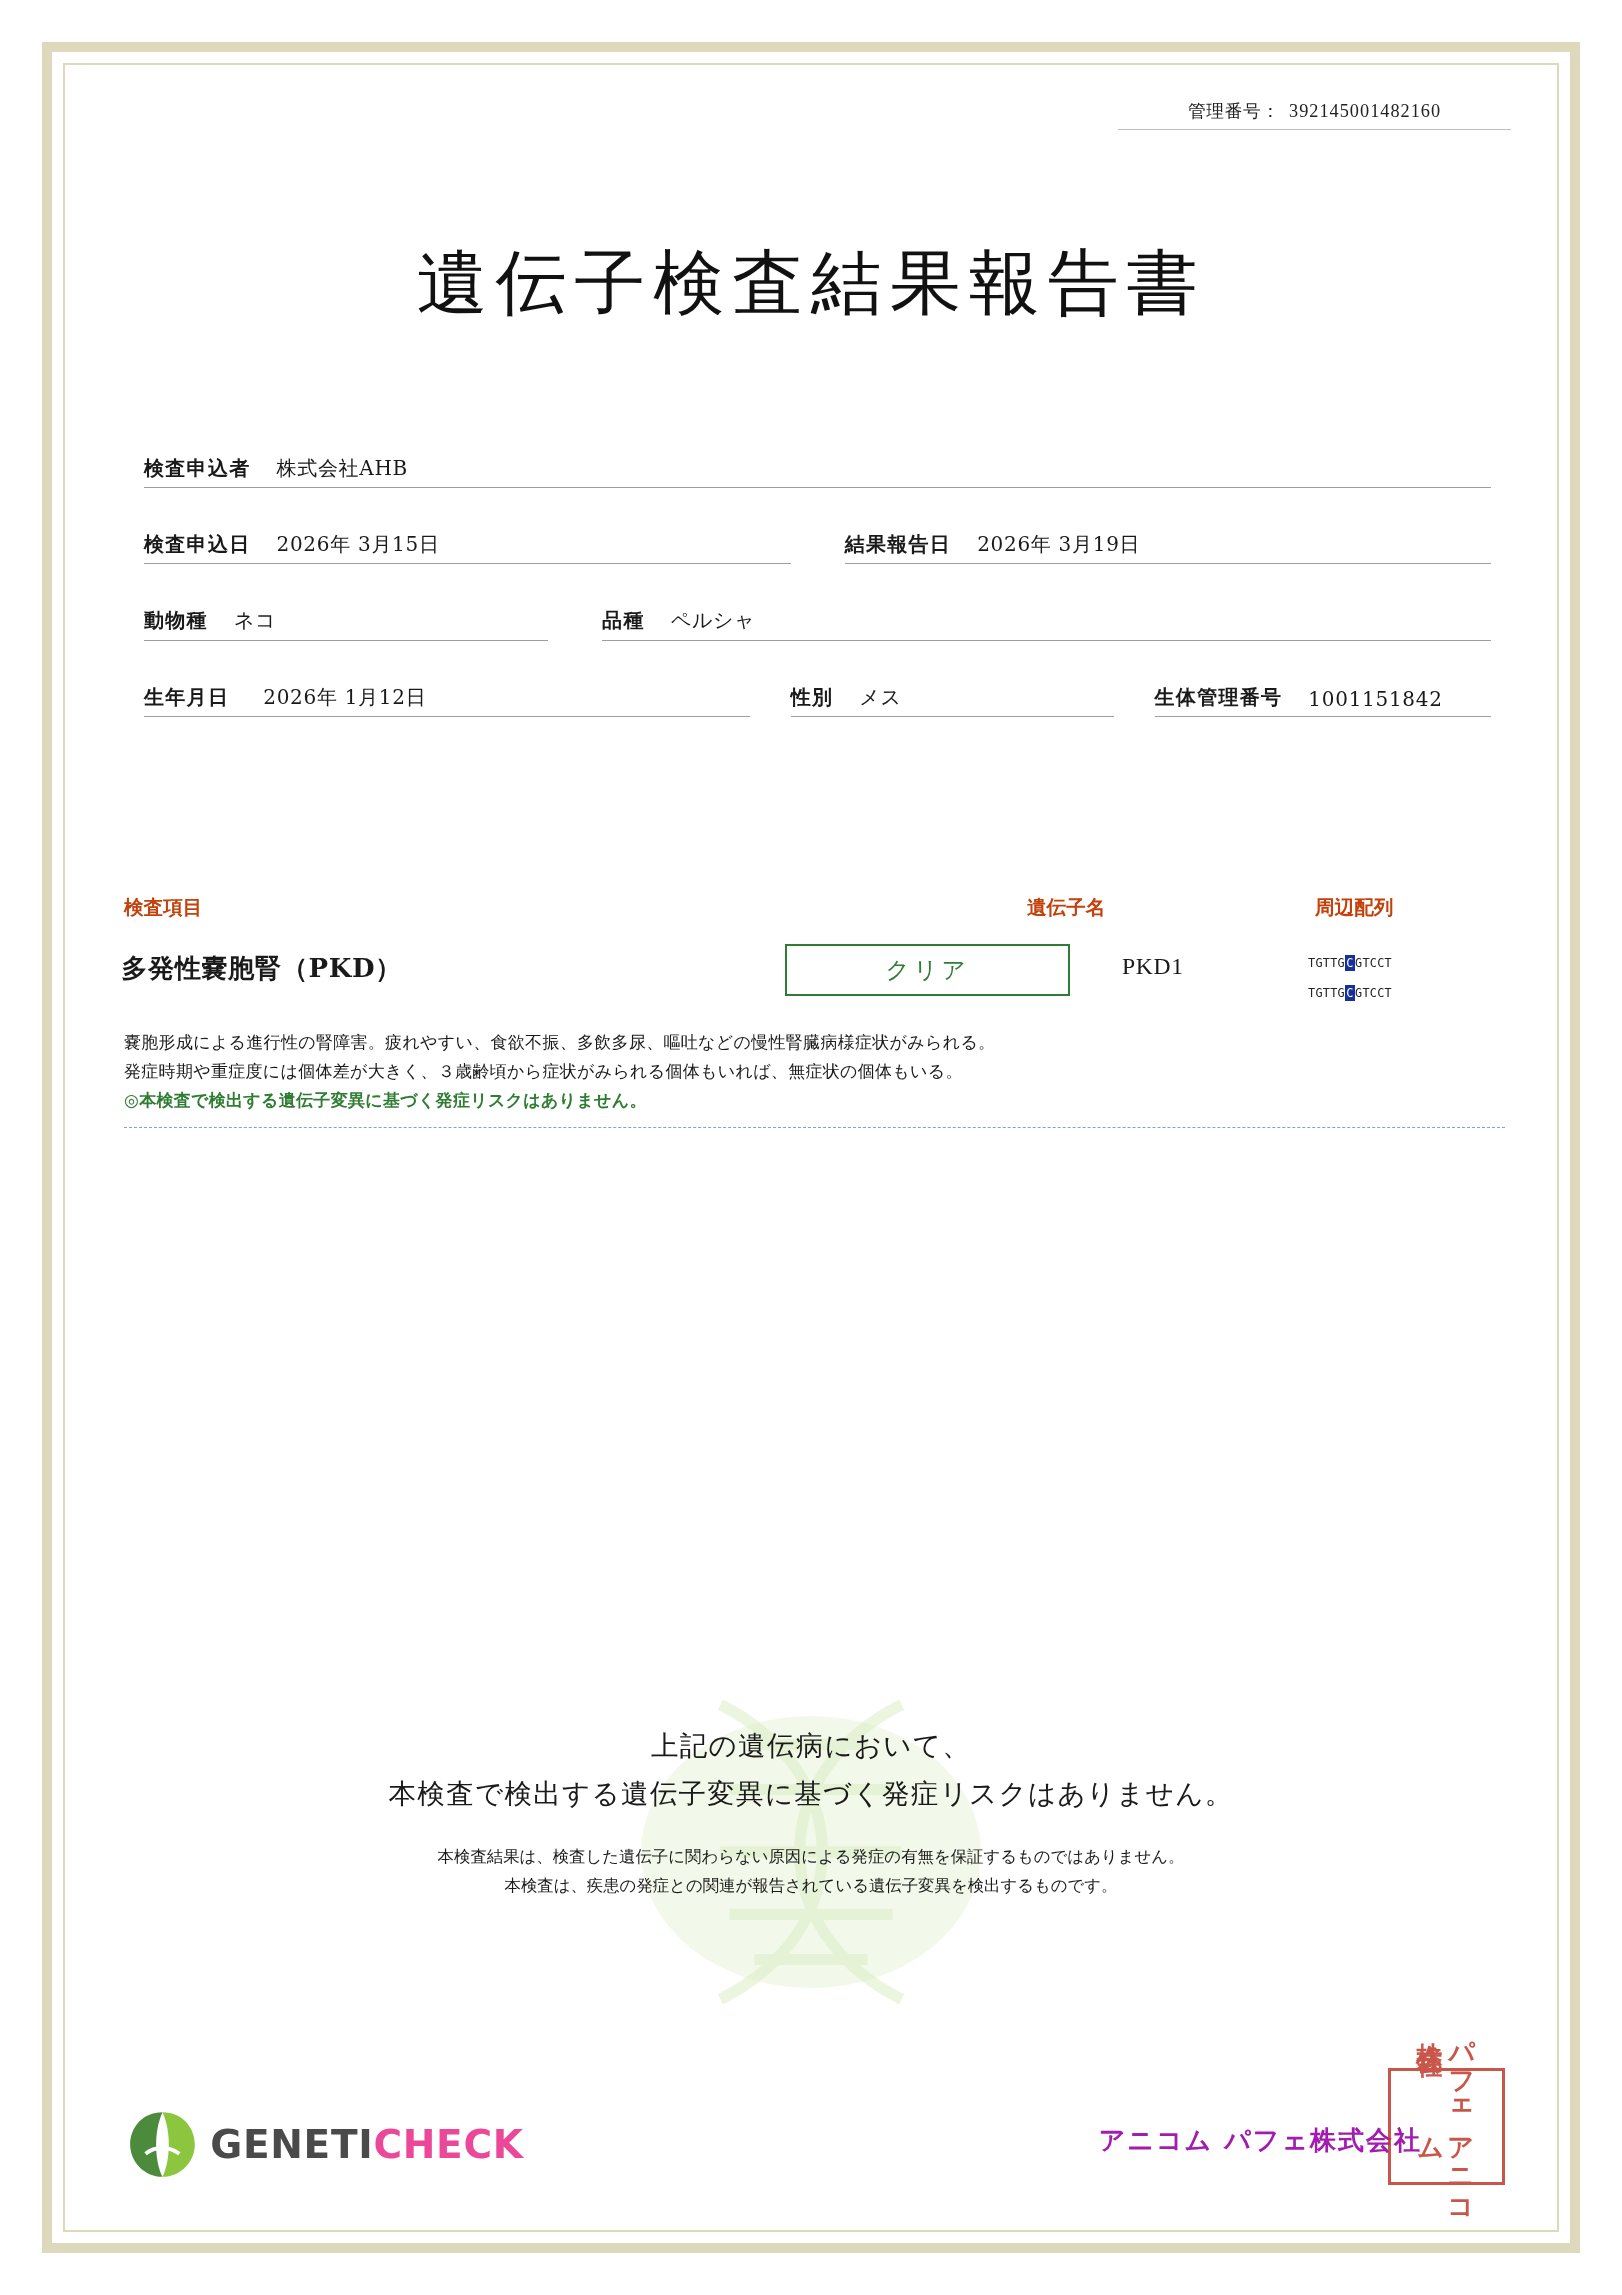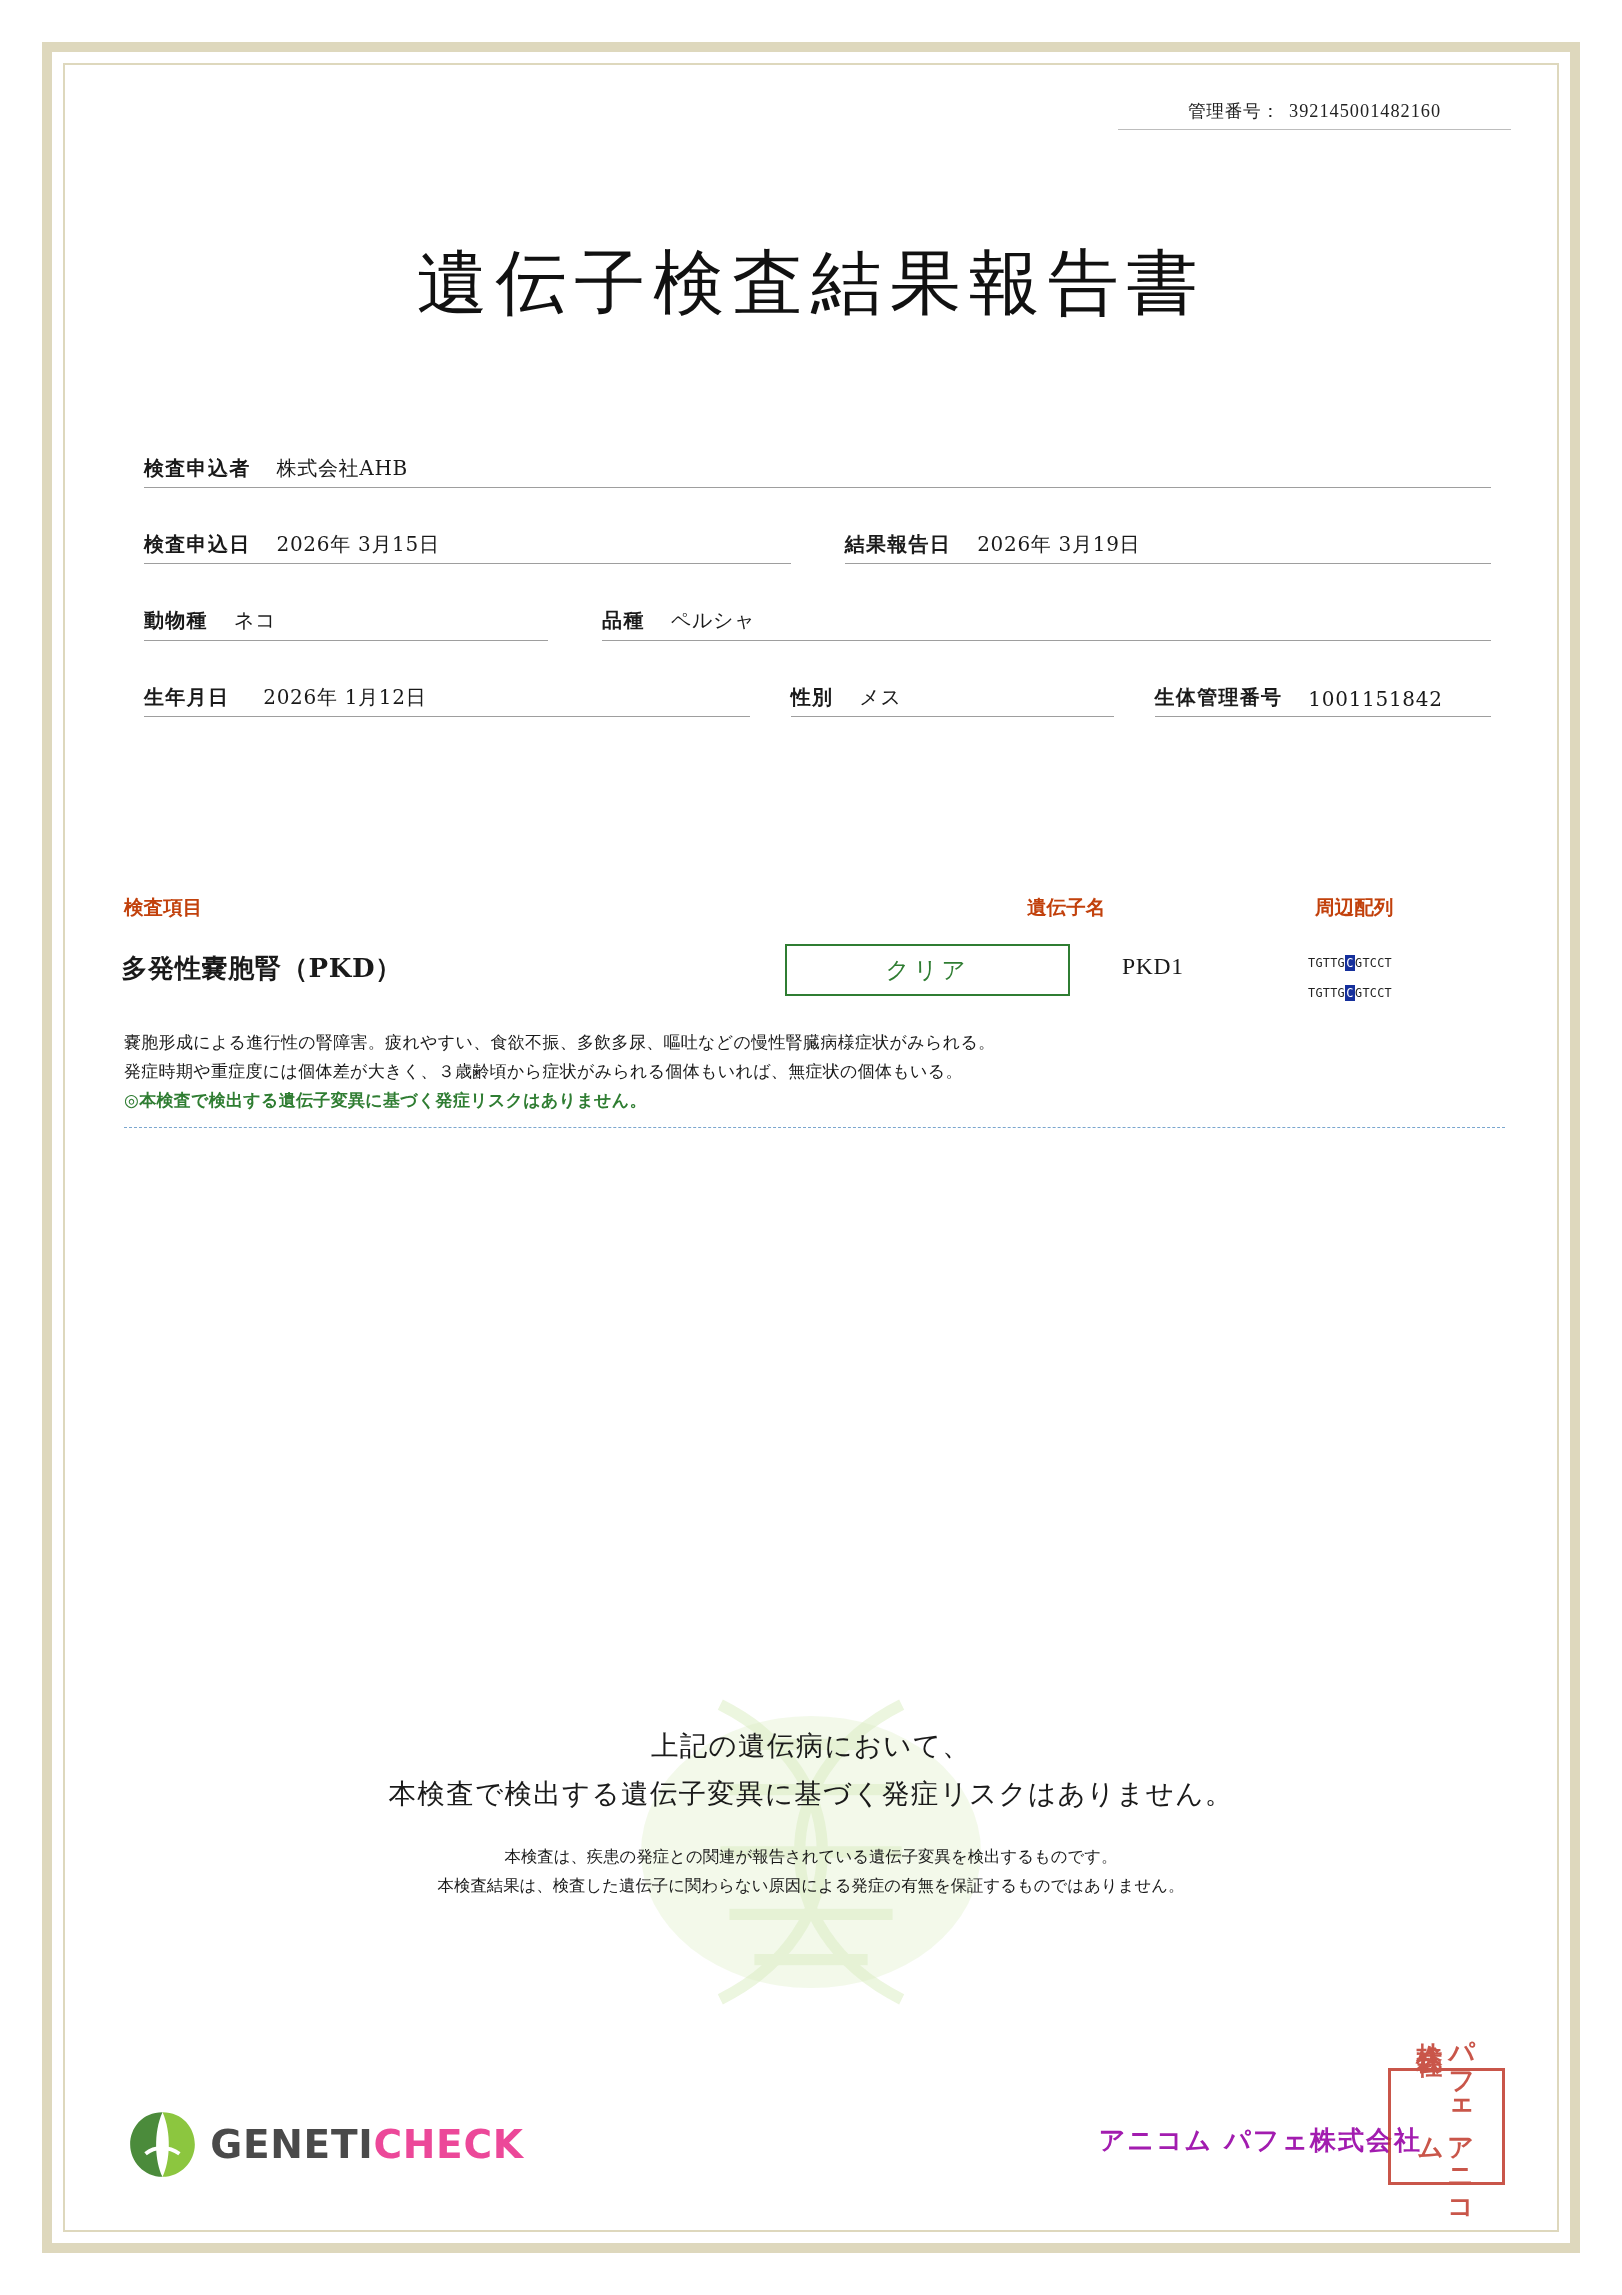--- a/index.html
+++ b/index.html
@@ -429,22 +429,22 @@
         <g fill="#8cc63f" opacity="0.35">
           <ellipse cx="200" cy="150" rx="150" ry="120"></ellipse>
         </g>
       </svg>
     </div>
 
     <div class="summary">
       <div class="line1">上記の遺伝病において、</div>
       <div class="line2">本検査で検出する遺伝子変異に基づく発症リスクはありません。</div>
       <div class="note">
+        <div>本検査結果は、検査した遺伝子に関わらない原因による発症の有無を保証するものではありません。</div>
         <div>本検査は、疾患の発症との関連が報告されている遺伝子変異を検出するものです。</div>
-        <div>本検査結果は、検査した遺伝子に関わらない原因による発症の有無を保証するものではありません。</div>
       </div>
     </div>
 
     <div class="footer">
 
       <div class="logo">
         <span class="mark">
           <svg viewBox="0 0 100 100" width="100%" height="100%" aria-hidden="true">
             <path d="M50 6 C 20 6, 6 28, 6 50 C 6 74, 26 94, 50 94 C 74 94, 94 74, 94 50 C 94 28, 80 6, 50 6 Z" fill="#ffffff"></path>
             <path d="M50 8 C 24 8, 8 28, 8 50 C 8 72, 26 92, 50 92 C 40 72, 38 34, 50 8 Z" fill="#4b8b3b"></path>

